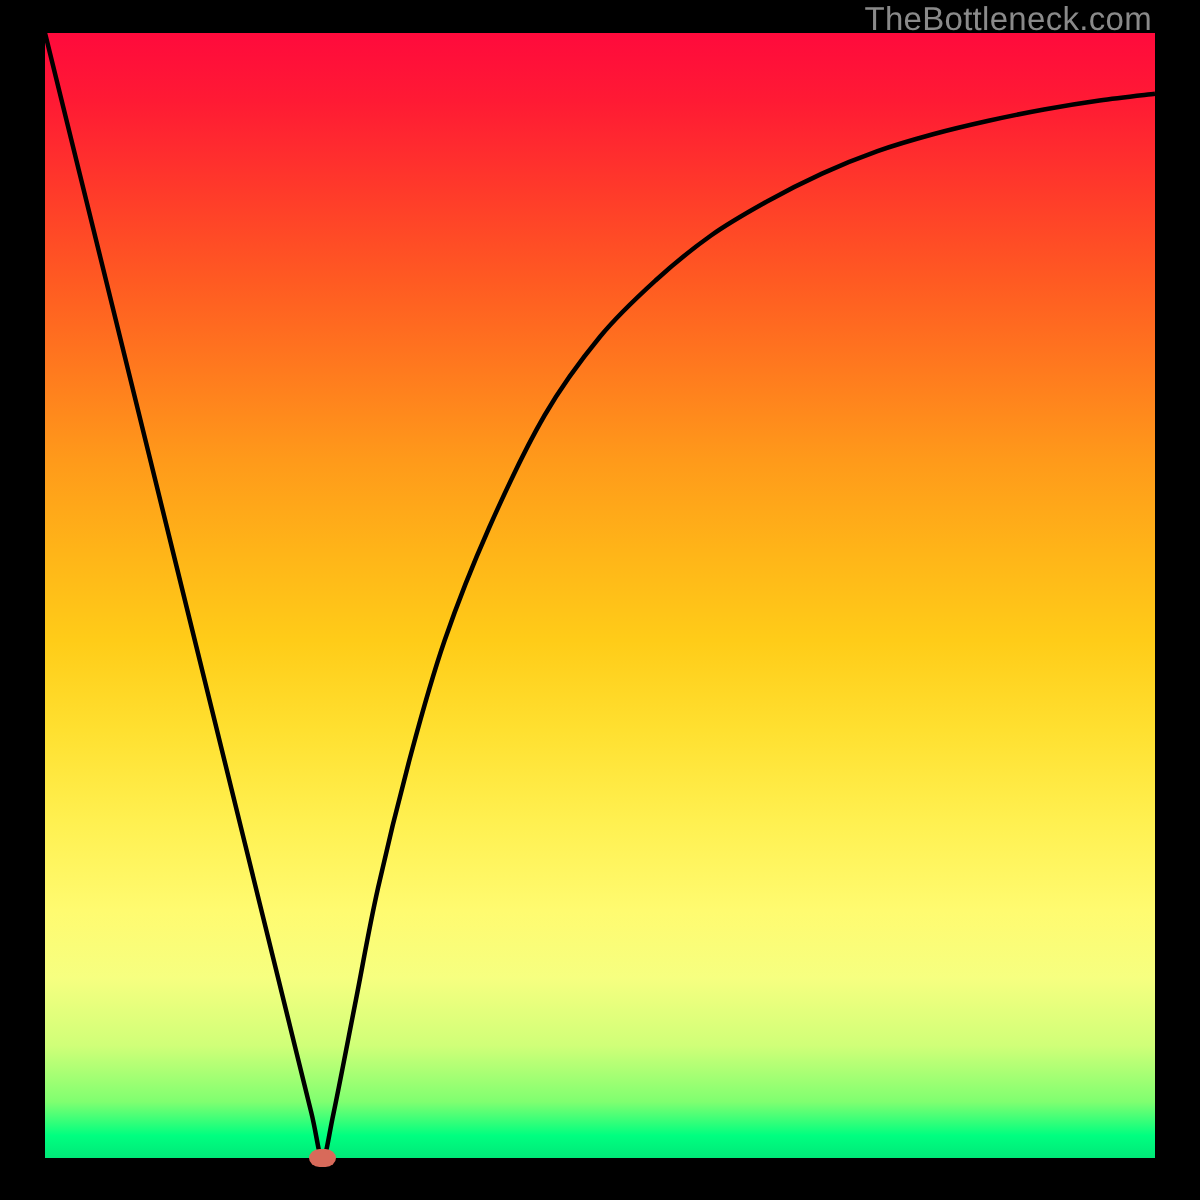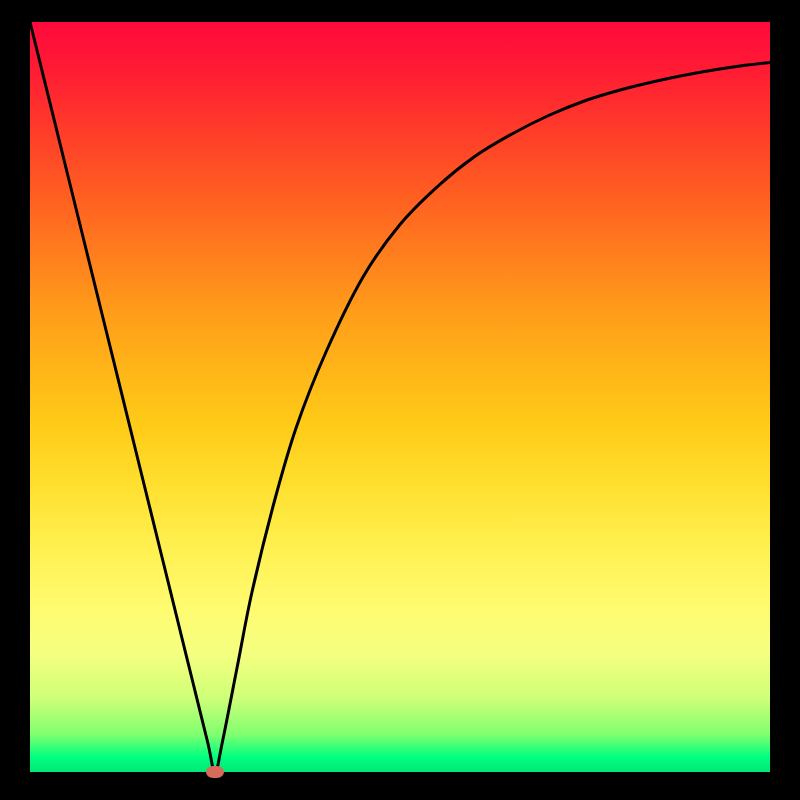--- a/index.html
+++ b/index.html
@@ -68,20 +68,21 @@
     height: 12px;
     border-radius: 7px / 6px;
     background: #d86a5a;
     transform: translate(-50%, -50%);
   }
 </style>
 </head>
 <body>
 
 <div class="frame">
+  <div class="watermark">TheBottleneck.com</div>
 
   <div class="plot-area">
     <svg class="curve" viewBox="0 0 740 750" preserveAspectRatio="none">
       <path fill="none" stroke="#000000" stroke-width="3" stroke-linejoin="round" d="M 0.00 0.00 C 6.17 25.00, 24.67 100.00, 37.00 150.00 C 49.33 200.00, 61.67 250.00, 74.00 300.00 C 86.33 350.00, 101.13 410.00, 111.00 450.00 C 120.87 490.00, 127.03 515.00, 133.20 540.00 C 139.37 565.00, 143.07 580.00, 148.00 600.00 C 152.93 620.00, 157.87 640.00, 162.80 660.00 C 167.73 680.00, 173.90 705.00, 177.60 720.00 C 181.30 735.00, 182.53 750.00, 185.00 750.00 C 187.47 750.00, 188.70 737.50, 192.40 720.00 C 196.10 702.50, 202.27 670.00, 207.20 645.00 C 212.13 620.00, 215.83 597.50, 222.00 570.00 C 228.17 542.50, 236.80 507.50, 244.20 480.00 C 251.60 452.50, 257.77 430.00, 266.40 405.00 C 275.03 380.00, 284.90 355.00, 296.00 330.00 C 307.10 305.00, 320.67 276.25, 333.00 255.00 C 345.33 233.75, 357.67 217.50, 370.00 202.50 C 382.33 187.50, 394.67 176.25, 407.00 165.00 C 419.33 153.75, 431.67 143.75, 444.00 135.00 C 456.33 126.25, 468.67 119.38, 481.00 112.50 C 493.33 105.63, 505.67 99.38, 518.00 93.75 C 530.33 88.13, 542.67 83.13, 555.00 78.75 C 567.33 74.38, 579.67 70.88, 592.00 67.50 C 604.33 64.13, 616.67 61.25, 629.00 58.50 C 641.33 55.75, 653.67 53.25, 666.00 51.00 C 678.33 48.75, 690.67 46.75, 703.00 45.00 C 715.33 43.25, 733.83 41.25, 740.00 40.50"></path>
     </svg>
     <div class="marker" style="left: 185px; top: 750px; background: rgb(216, 106, 90);"></div>
   </div>
 </div>
 
 </body></html>

